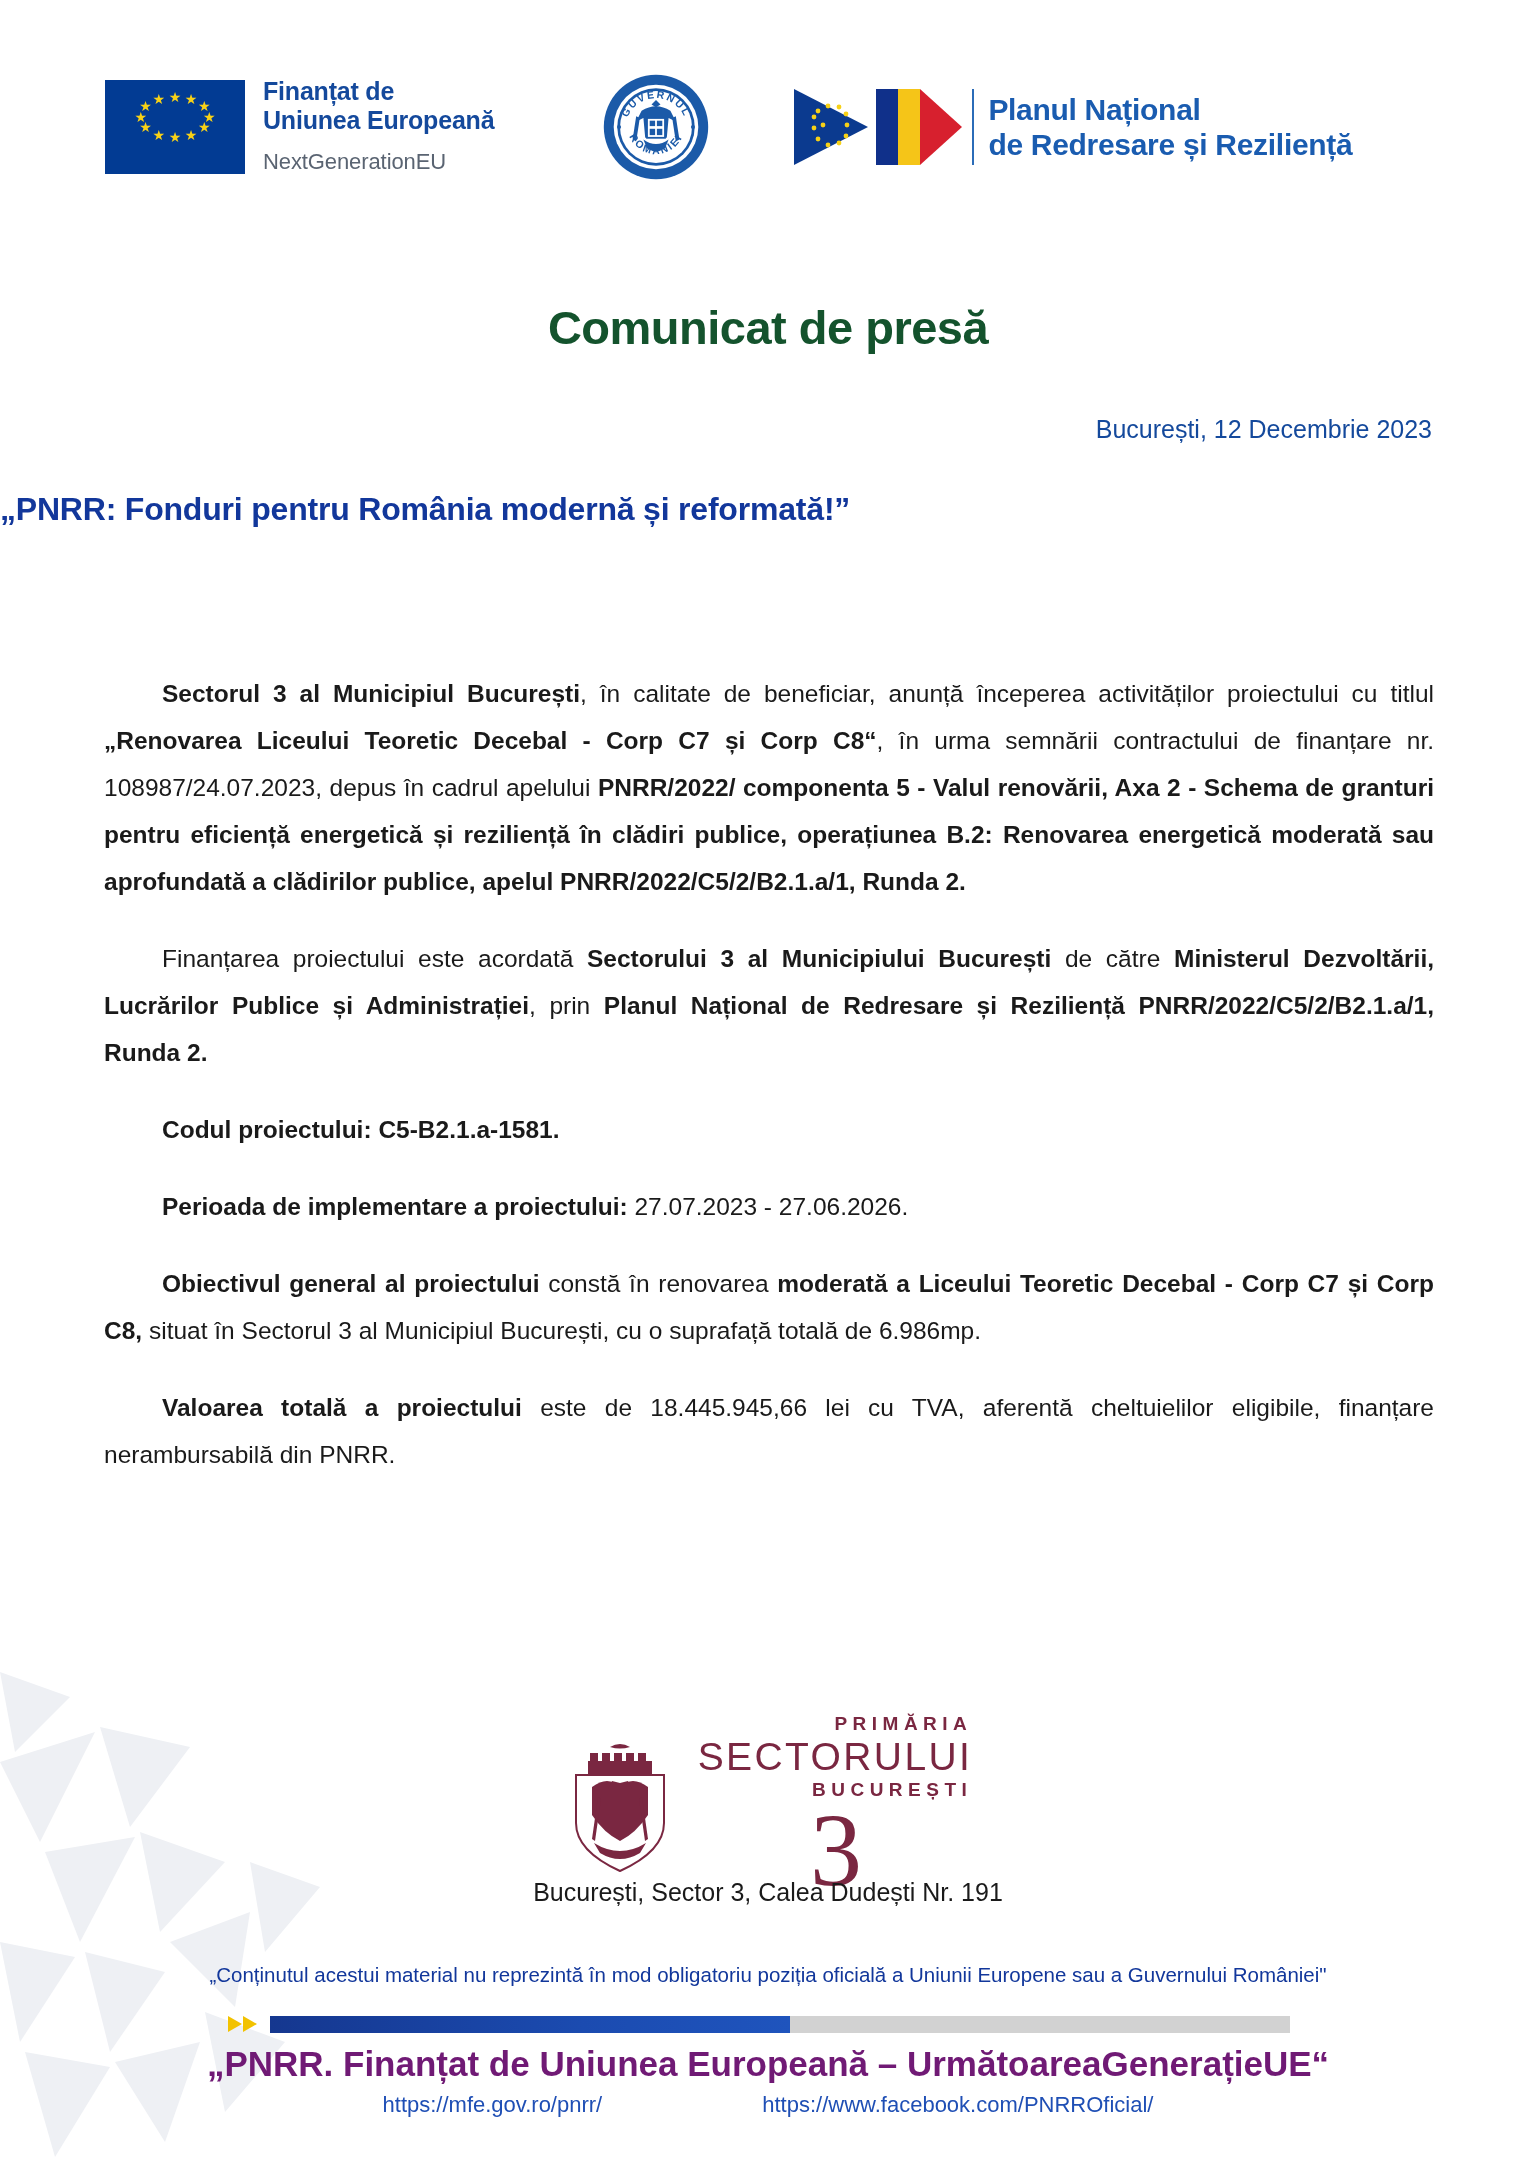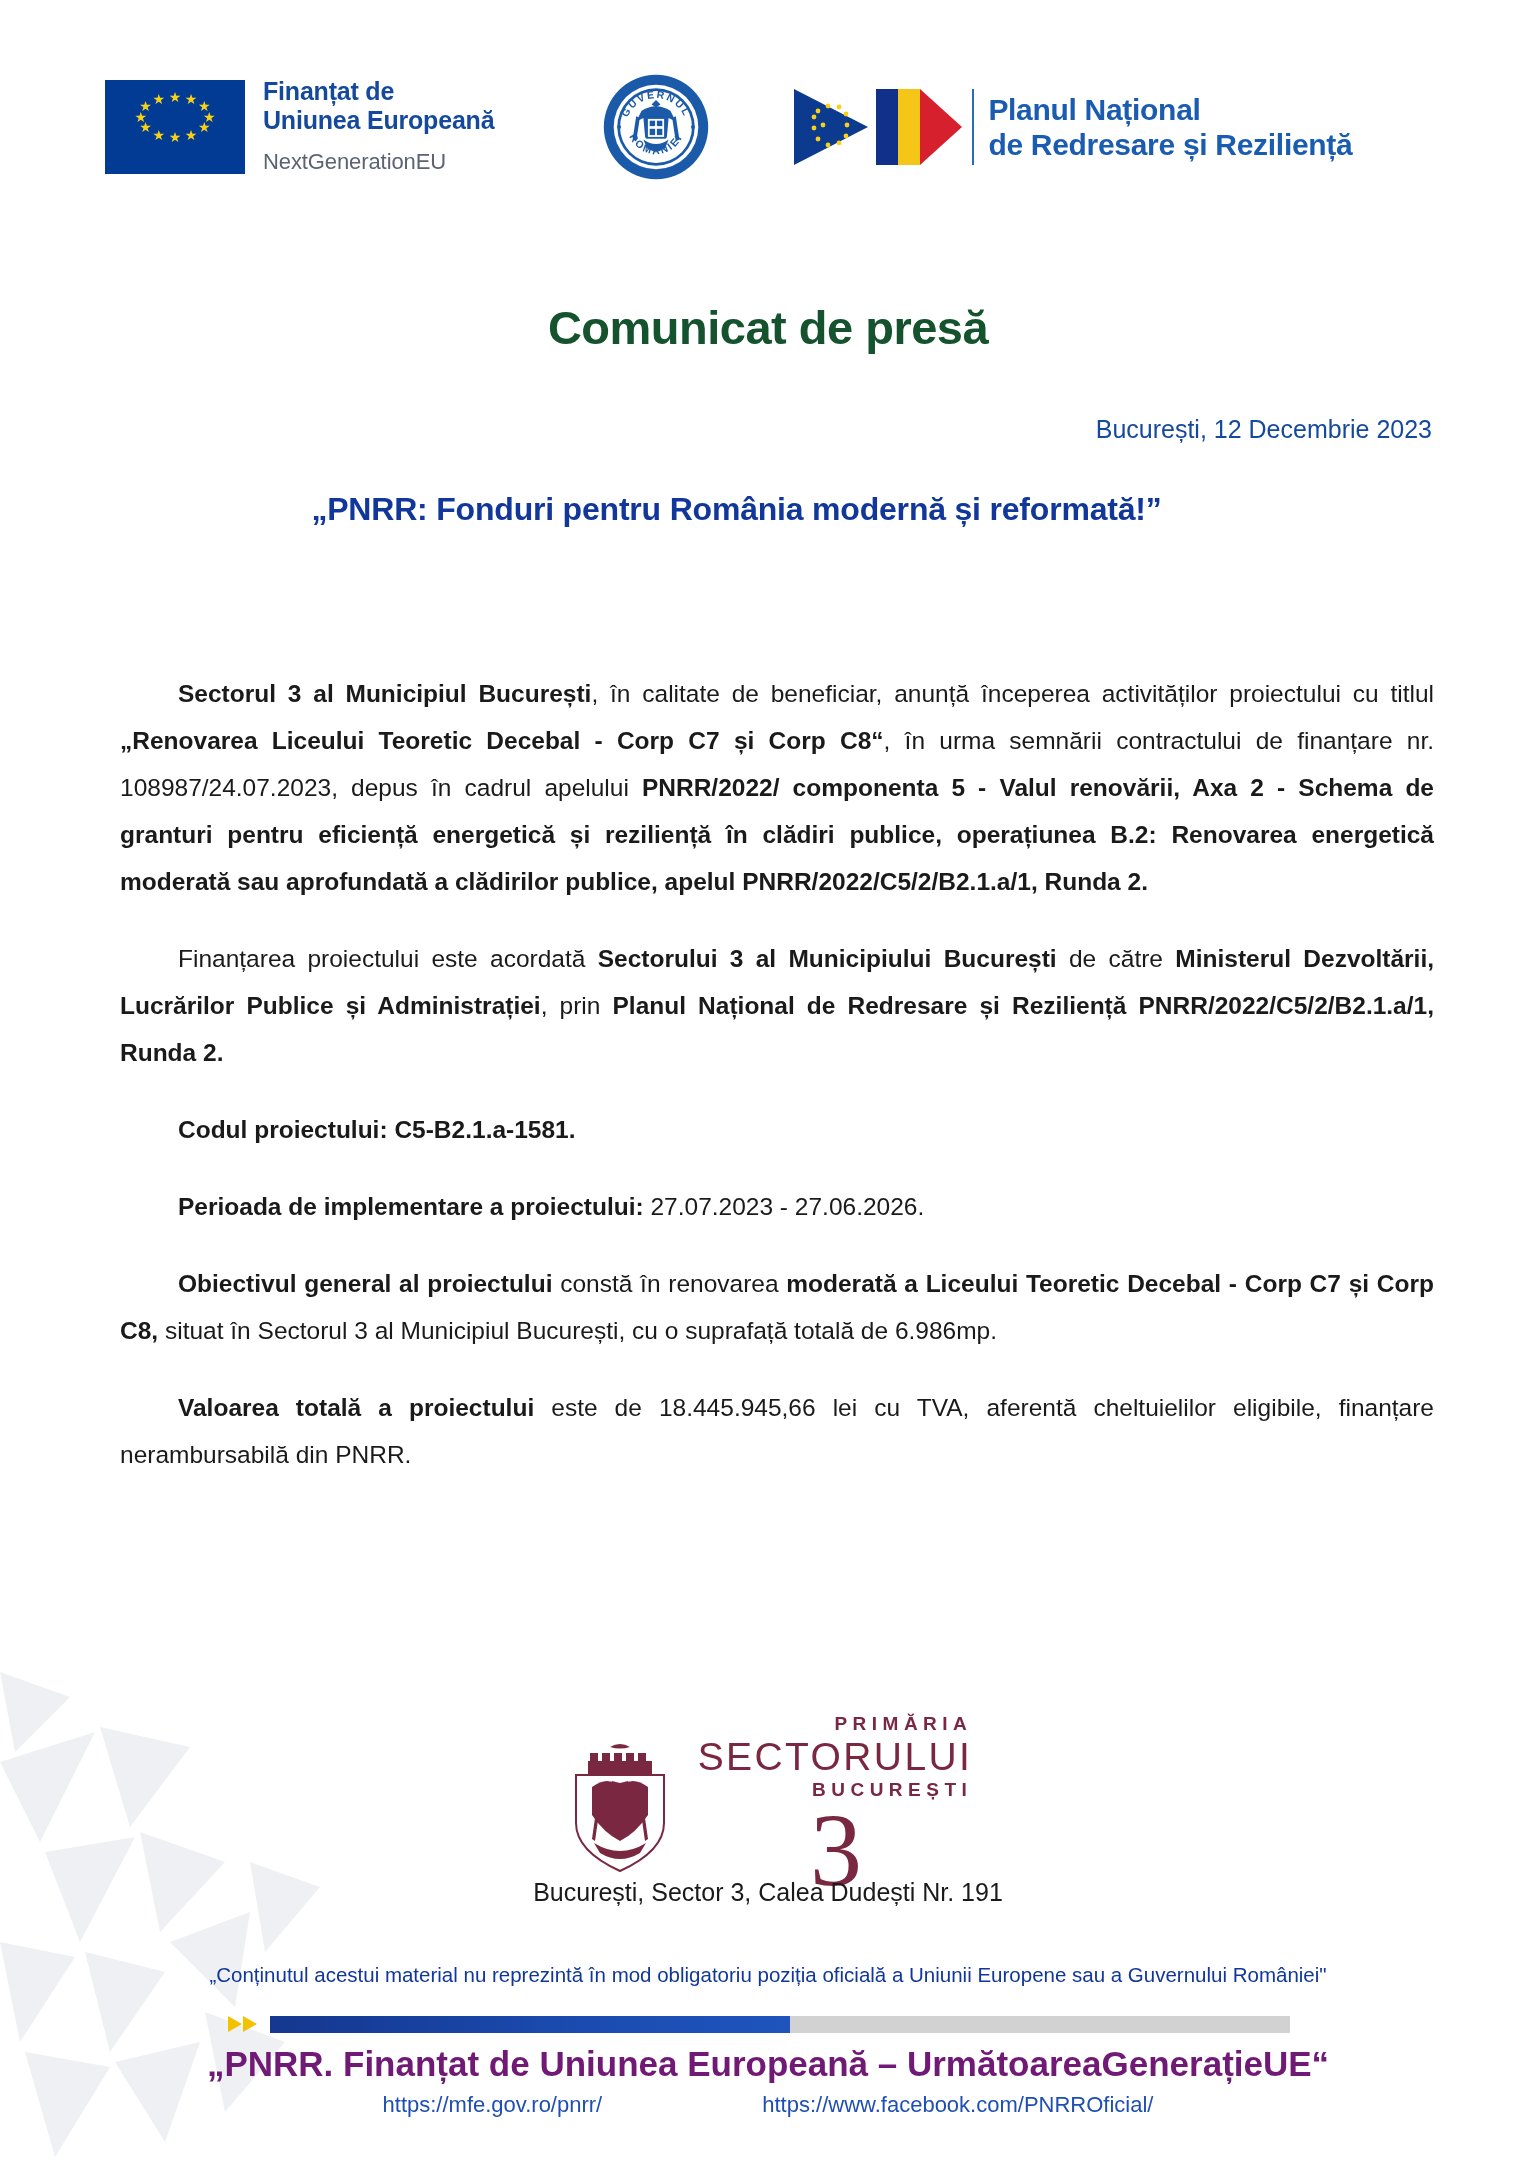--- a/index.html
+++ b/index.html
@@ -45,30 +45,30 @@
 
   
   .doc-title {
     position:absolute; top:300px; left:0; width:1536px; text-align:center;
     font-size:47px; font-weight:bold; color:#14532d; letter-spacing:-0.5px; z-index:2;
   }
   .date-line {
     position:absolute; top:415px; right:104px; font-size:25px; color:#14499c; z-index:2;
   }
   .subtitle {
-    position:absolute; top:491px; left:0; width:1473px; text-align:center;
+    position:absolute; top:491px; left:0; width:1473px; 
     font-size:32px; font-weight:bold; color:#12379b; letter-spacing:-0.2px; z-index:2;
   }
 
   
   .body-copy {
     position:absolute; top:670px; left:104px; width:1330px; z-index:2;
   }
   .body-copy p {
-    margin:0 0 30px 16px;
+    margin:0 0 30px 0;
     font-size:24.5px;
     line-height:47px;
     text-align:justify;
     text-justify:inter-word;
     color:#1a1a1a;
   }
   .body-copy p.indent { text-indent:58px; }
   .body-copy b { font-weight:bold; }
   .body-copy a { color:#1d63c6; text-decoration:underline; }
 

